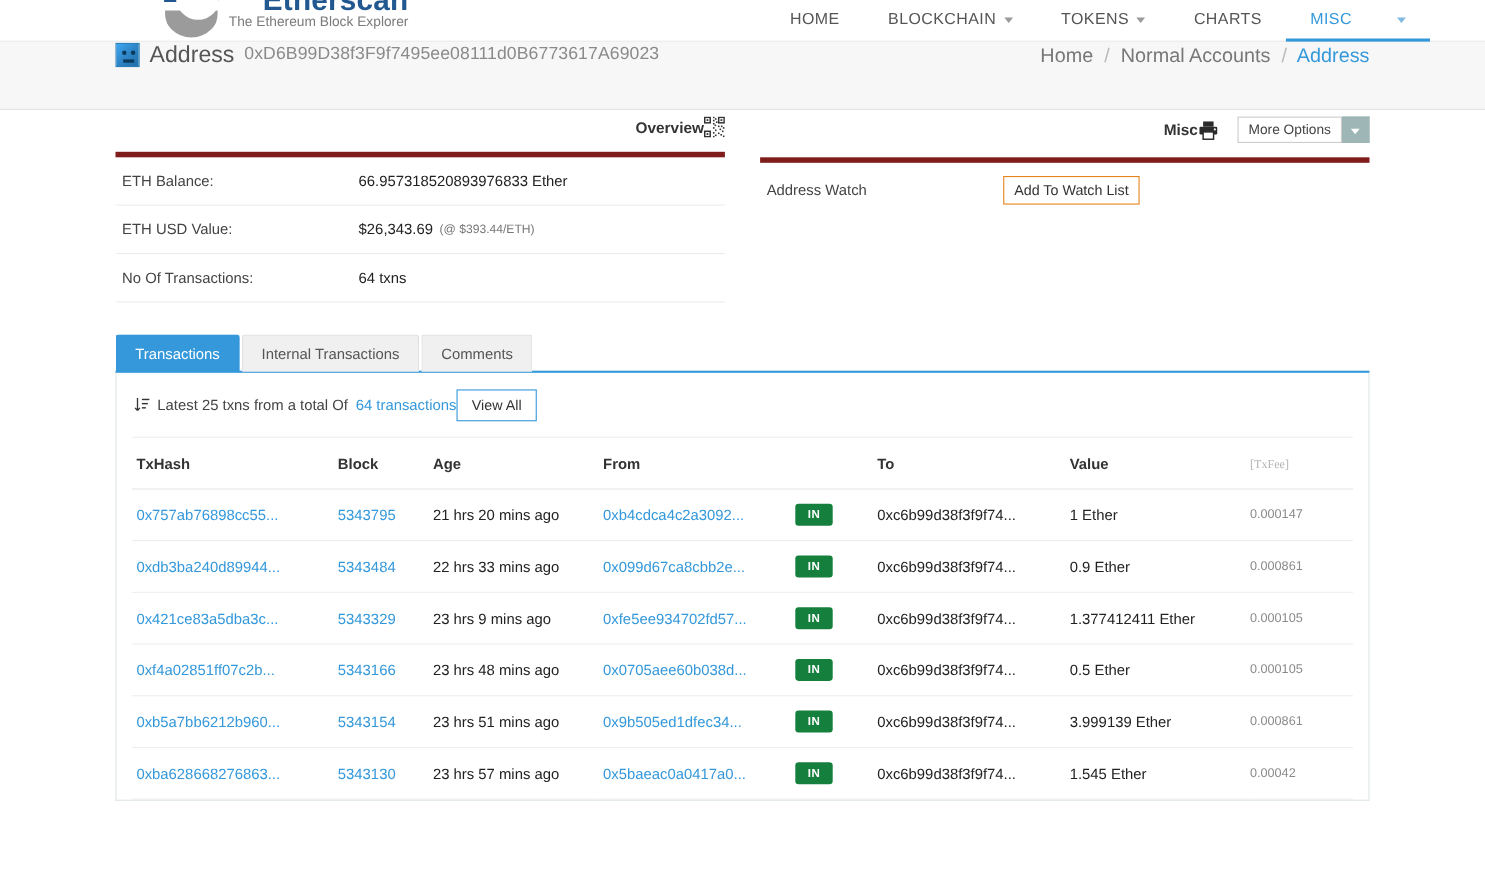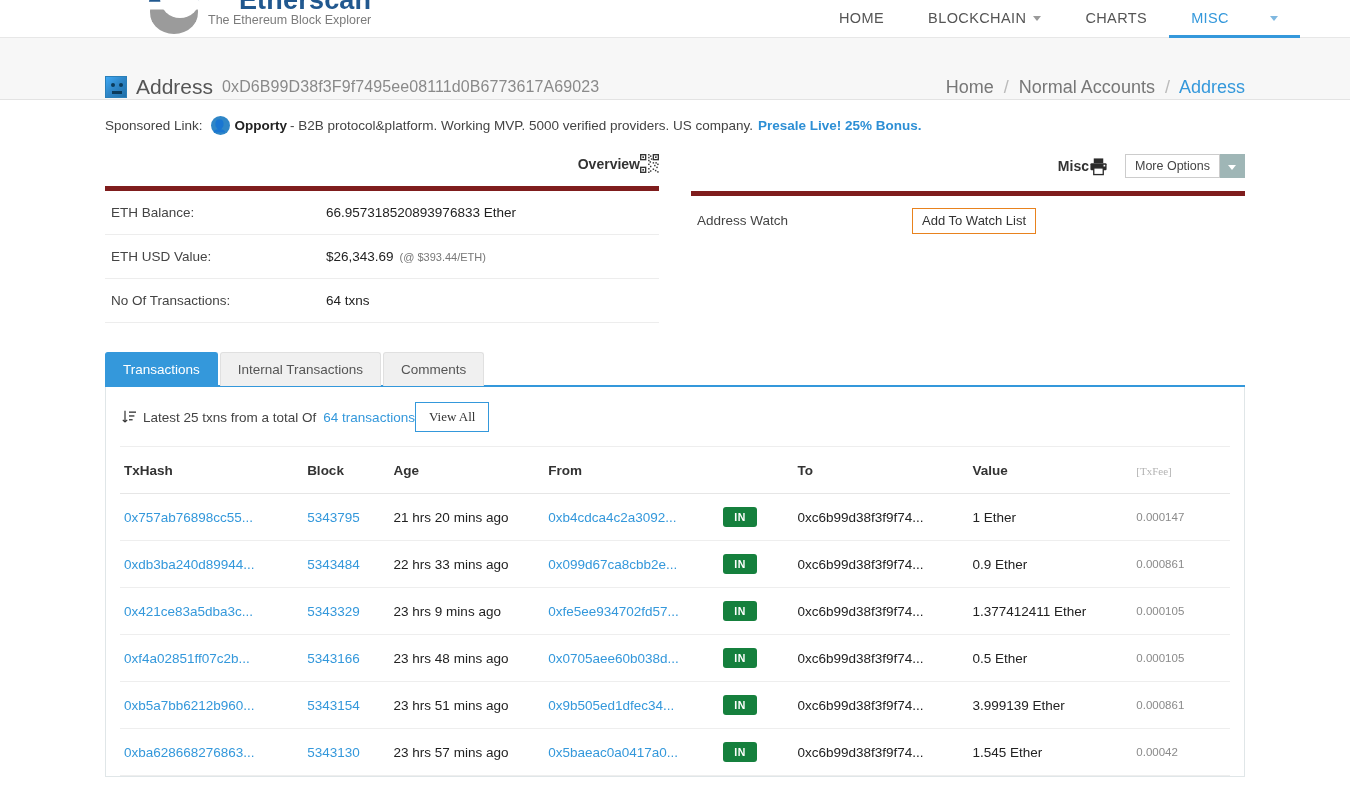--- a/index.html
+++ b/index.html
@@ -102,21 +102,21 @@
   }
   .nav-item.active .caret { border-top-color: #7fb8e0; }
   .caret-far { margin-left: 34px; }
 
   
   .page-head {
     position: relative;
     height: 62px;
     background: #f7f7f7;
     border-bottom: 1px solid #e3e3e3;
-    display: flex; align-items: flex-end;
+    display: flex; align-items: flex-start;
   }
   .page-head-inner {
     width: 1140px; margin: 0 auto;
     display: flex; align-items: center; justify-content: space-between;
   }
   .addr-title { display: flex; align-items: center; gap: 9px; }
   .addr-icon {
     width: 22px; height: 22px;
     background:
       linear-gradient(135deg, #3fa9f5 0%, #2f86c7 48%, #1f6fa8 100%);
@@ -268,21 +268,20 @@
   }
   .sort-icon { width: 14px; height: 15px; display: block; }
   .toolbar-left a { color: #3498db; text-decoration: none; }
   .btn-viewall {
     border: 1px solid #3498db;
     background: #fff;
     color: #333;
     font-size: 13px;
     padding: 6px 13px;
     cursor: pointer;
-    font-family: Liberation Serif, serif;
   }
 
   table { width: 100%; border-collapse: collapse; table-layout: fixed; }
   thead th {
     text-align: left;
     font-size: 13.5px;
     font-weight: bold;
     color: #333;
     padding: 16px 0 15px 4px;
     border-bottom: 1px solid #e6e6e6;
@@ -336,20 +335,24 @@
 
   <div class="nav">
     <div class="nav-item">
       <span>HOME</span>
     </div>
     <div class="nav-item">
       <span>BLOCKCHAIN</span>
       <span class="caret"></span>
     </div>
     <div class="nav-item">
+      <span>TOKENS</span>
+      <span class="caret"></span>
+    </div>
+    <div class="nav-item">
       <span>CHARTS</span>
     </div>
     <div class="nav-item active">
       <span>MISC</span>
       <span class="caret caret-far"></span>
     </div>
   </div>
 </div>
 
 <div class="page-head">
@@ -364,27 +367,20 @@
       <span class="sep">/</span>
       <span class="plain">Normal Accounts</span>
       <span class="sep">/</span>
       <a href="#">Address</a>
     </div>
   </div>
 </div>
 
 <div class="container">
 
-  <div class="sponsored">
-    <span class="sp-label">Sponsored Link:</span>
-    <span class="sp-badge">👤</span>
-    <span class="sp-brand">Opporty</span>
-    <span class="sp-text">- B2B protocol&amp;platform. Working MVP. 5000 verified providers. US company.</span>
-    <span class="sp-promo">Presale Live! 25% Bonus.</span>
-  </div>
 
   <div class="panels">
 
     <div class="panel">
       <div class="panel-head">
         <span class="panel-title">Overview</span>
         <span>
           <svg class="qr-icon" viewBox="0 0 21 21" xmlns="http://www.w3.org/2000/svg">
             <rect x="0" y="0" width="7" height="7" fill="#333"></rect>
               <rect x="1.5" y="1.5" width="4" height="4" fill="#fff"></rect>

